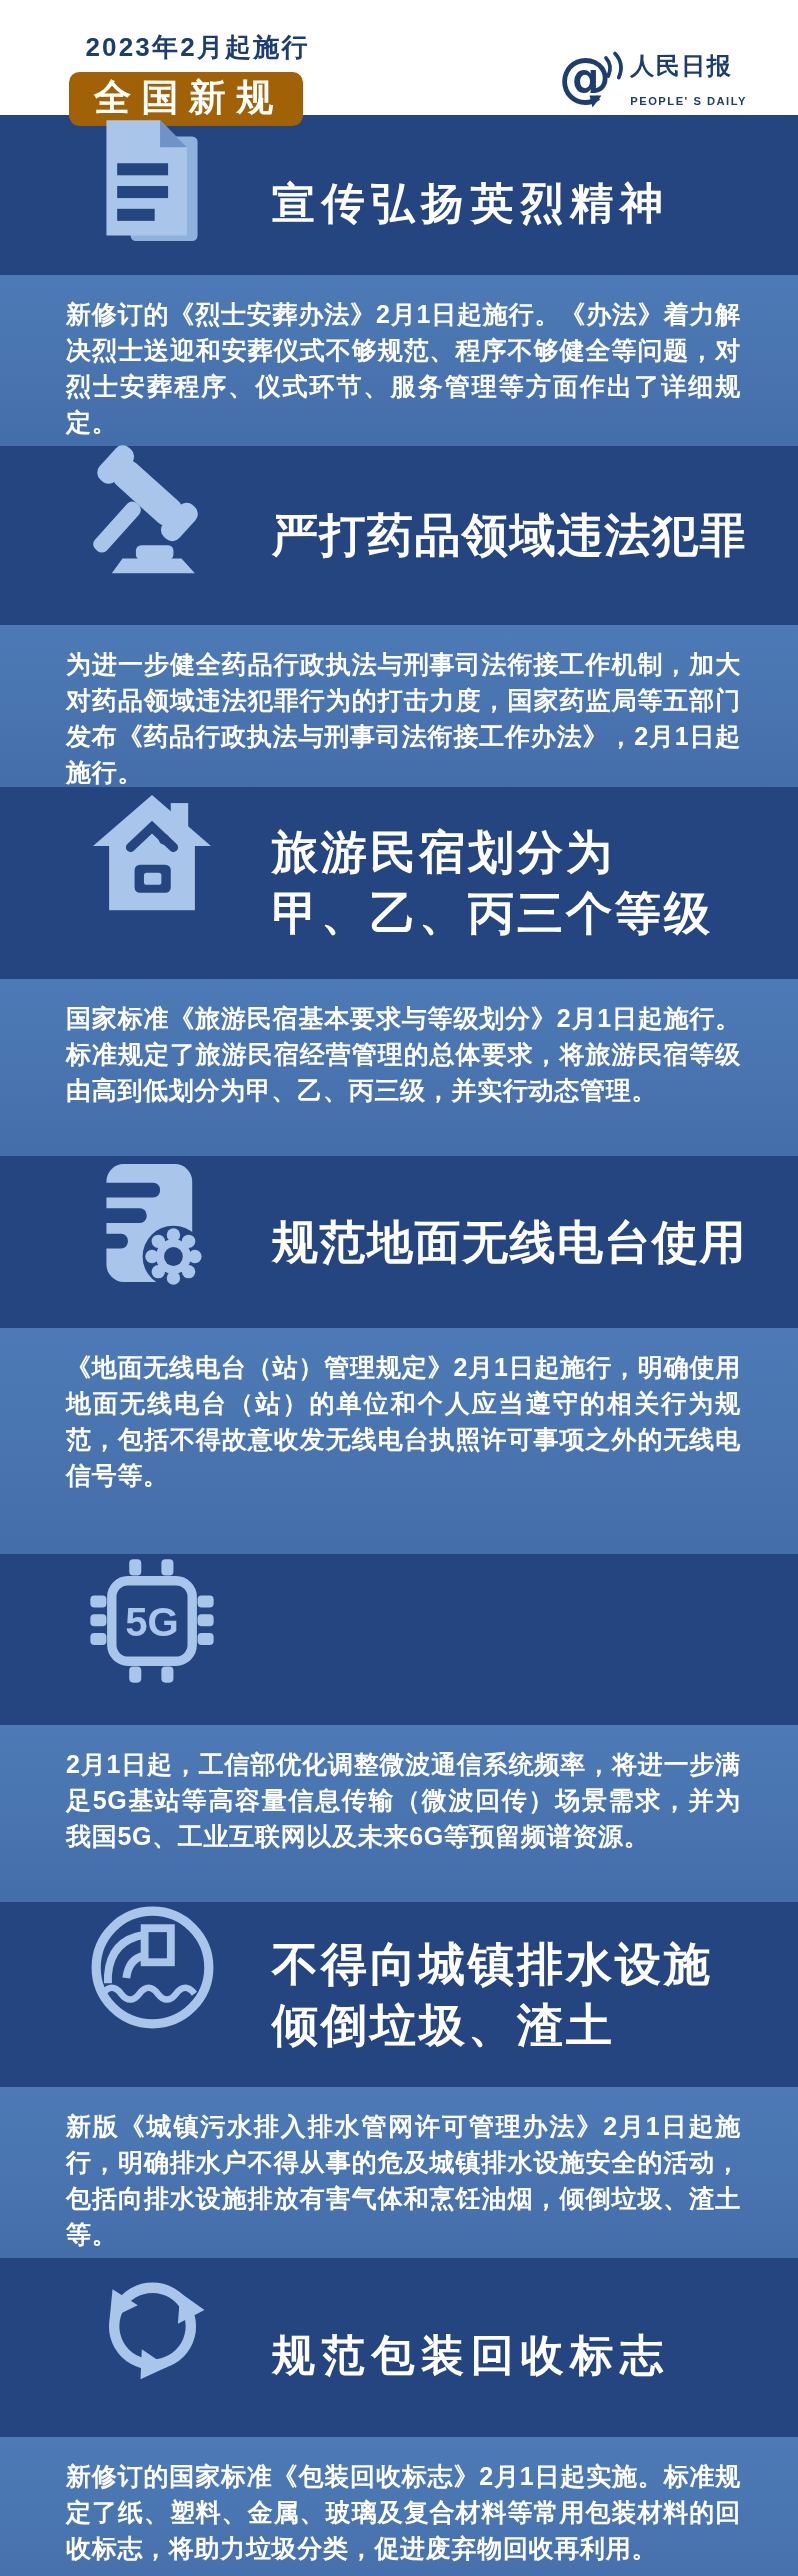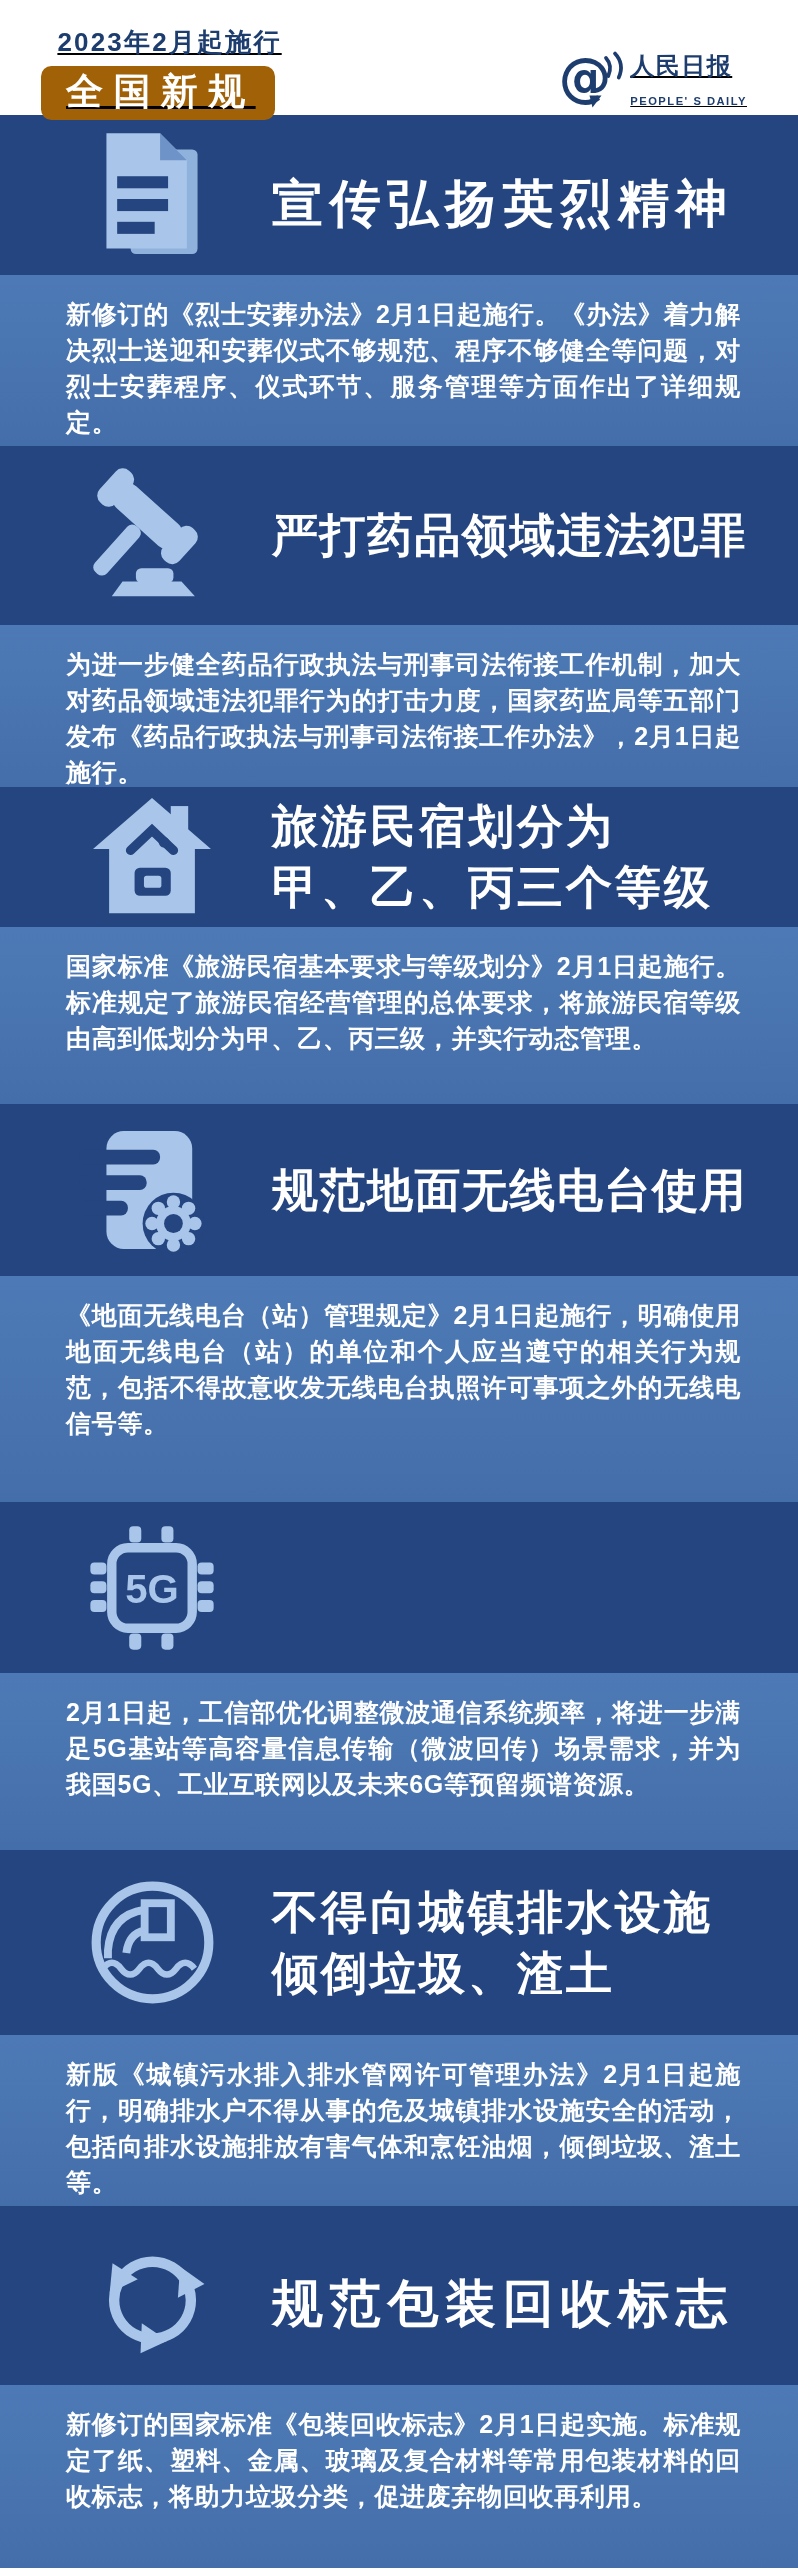--- a/index.html
+++ b/index.html
@@ -7,22 +7,22 @@
     position:relative;
     width:799px;height:2576px;
     margin:0 auto;
     background:#ffffff;
     font-family:"Liberation Sans","DejaVu Sans",sans-serif;
     overflow:hidden;
   }
   
   .top{
     height:115px;
-    display:flex;justify-content:space-between;align-items:center;
-    padding:0 52px 0 41px;box-sizing:border-box;text-decoration:underline;
+    display:flex;justify-content:space-between;align-items:flex-start;
+    padding:0 52px 0 69px;box-sizing:border-box;
   }
   .top-left{display:flex;flex-direction:column;align-items:flex-start;}
   .issued-label{
     margin-top:30px;margin-left:16.4px;
     color:#1d3d6e;font-weight:bold;font-size:26px;letter-spacing:2.2px;
   }
   .badge{
     margin-top:6.7px;
     background:#a16207;color:#ffffff;
     font-weight:bold;font-size:37px;letter-spacing:10.4px;
@@ -36,47 +36,47 @@
   .logo-en{color:#1d3d6e;font-weight:bold;font-size:11.2px;letter-spacing:1.5px;margin-top:17px;}
   
   .sec{width:100%;}
   .hd{
     background:#24457f;
     display:flex;align-items:center;
     padding:0 22.3px 0 74px;box-sizing:border-box;
   }
   .icon-box{
     width:156px;min-width:156px;height:100%;
-    display:flex;align-items:center;justify-content:center;
+    display:flex;justify-content:center;
   }
   .icon-box svg{overflow:visible;}
   .section-title{
     flex:1;
     color:#ffffff;font-weight:bold;
     margin-left:42px;
   }
   .title-line{display:block;font-size:46px;letter-spacing:1.5px;line-height:61px;white-space:nowrap;}
   .title-line:empty{display:none;}
-  .t-big .title-line{font-size:51px;letter-spacing:6.7px;margin-top:16px;}
+  .t-big .title-line{font-size:43px;letter-spacing:6.7px;margin-top:16px;}
   .t-two .title-line{font-size:46px;letter-spacing:3px;}
   .bd{
     background:linear-gradient(180deg,#4d7ab6 0%,#446ea9 100%);
     box-sizing:border-box;
     padding:21px 58px 12px 66px;
   }
   .bd p{
     margin:0;color:#ffffff;
     font-size:25px;line-height:36px;font-weight:bold;
     letter-spacing:0.7px;
     text-align:justify;
   }
   
   .s1 .hd{height:160px}.s1 .bd{height:171px}
   .s2 .hd{height:179px}.s2 .bd{height:162px}
-  .s3 .hd{height:140px}.s3 .bd{height:177px}
+  .s3 .hd{height:192px}.s3 .bd{height:177px}
   .s4 .hd{height:172px}.s4 .bd{height:226px}
   .s5 .hd{height:171px}.s5 .bd{height:177px}
   .s6 .hd{height:185px}.s6 .bd{height:171px}
   .s7 .hd{height:179px}.s7 .bd{height:183px}
 </style>
 </head>
 <body>
 
 <div class="poster">
 

